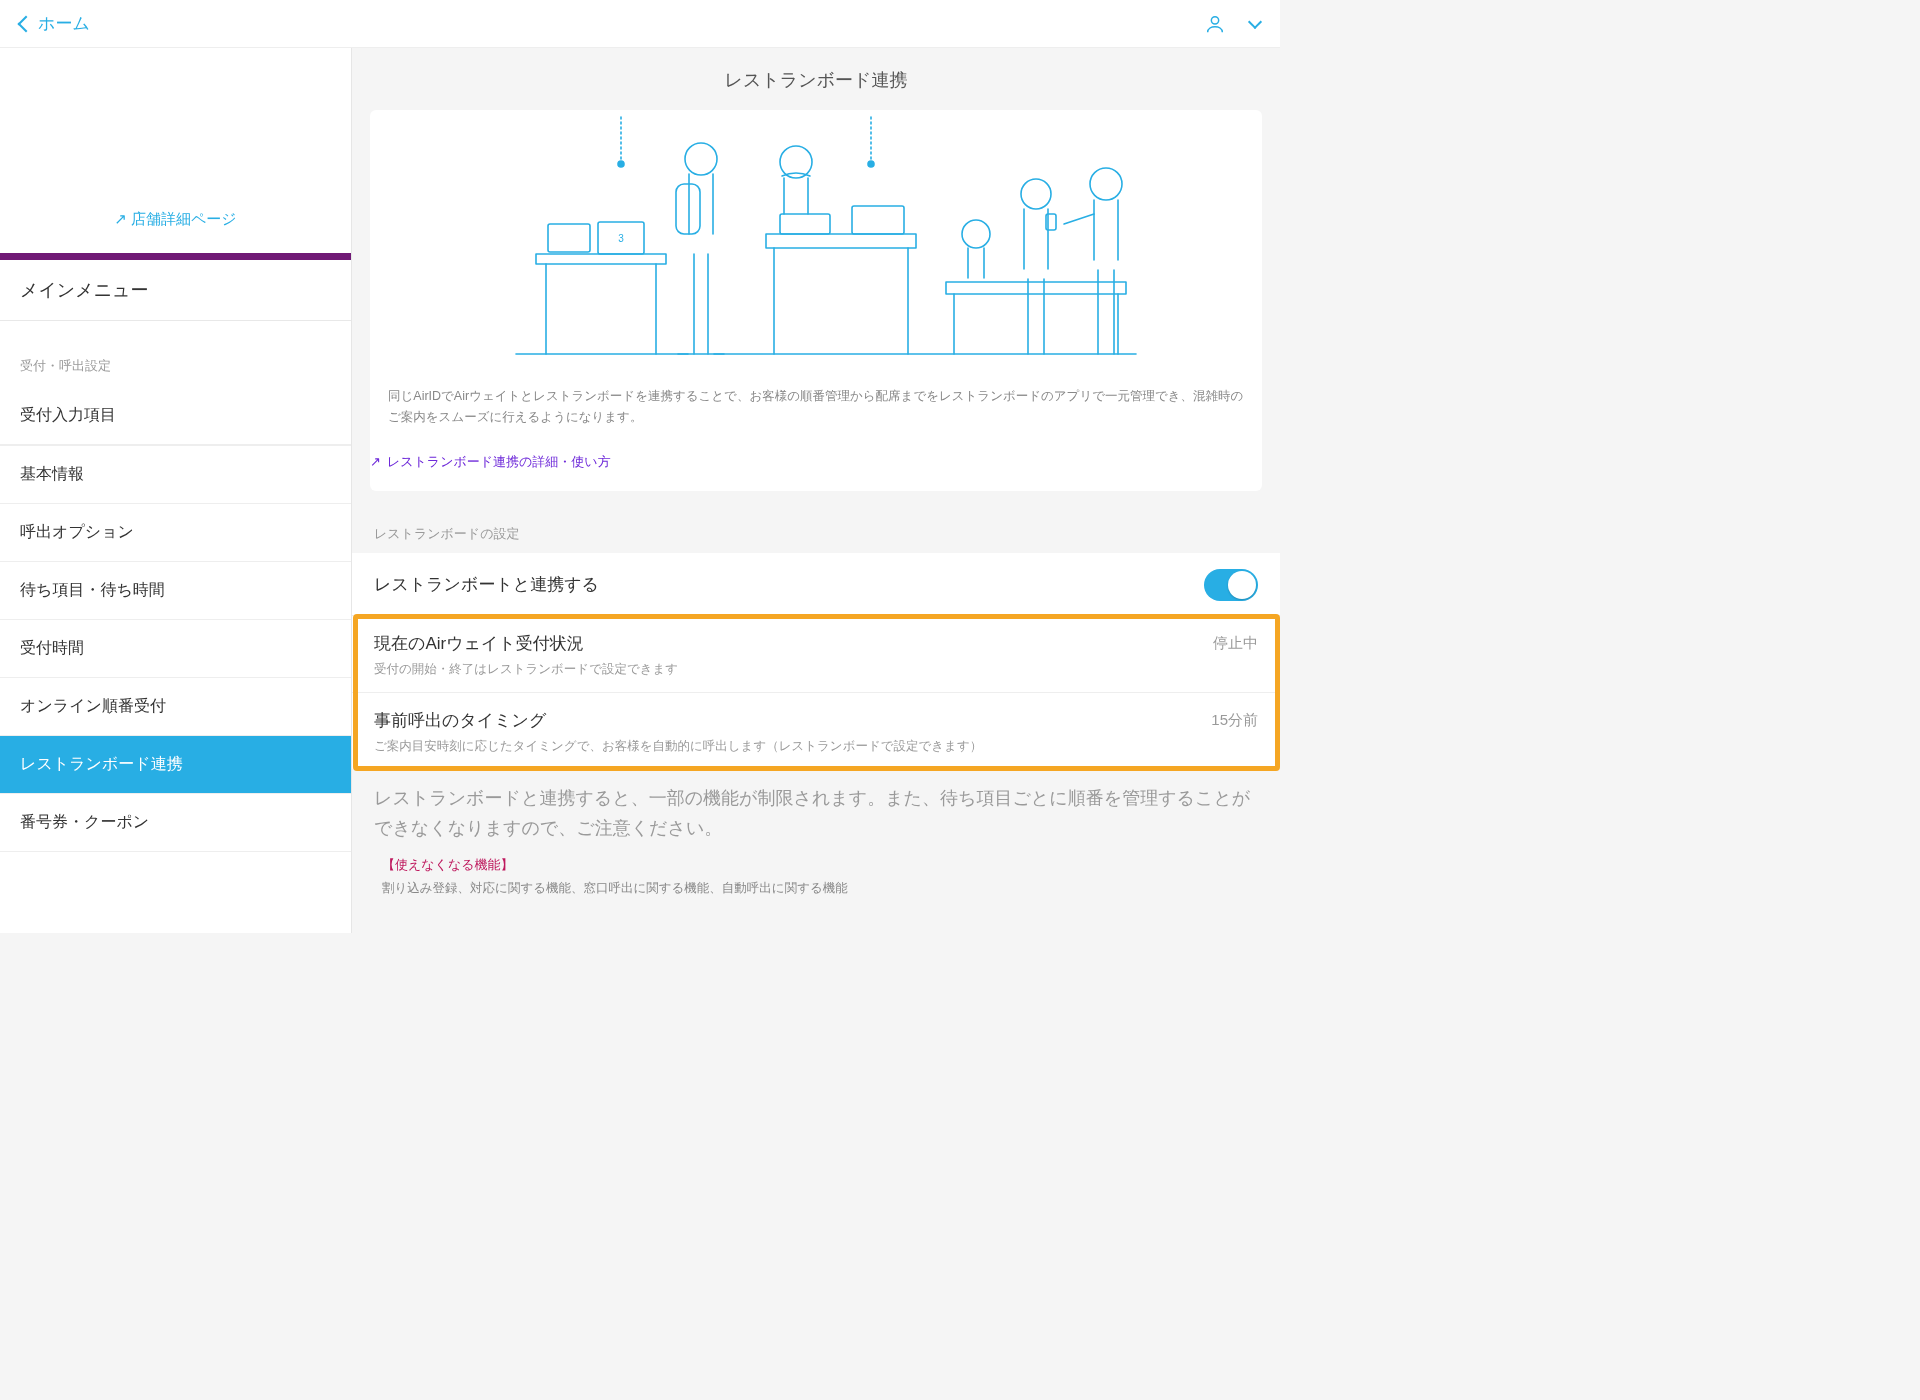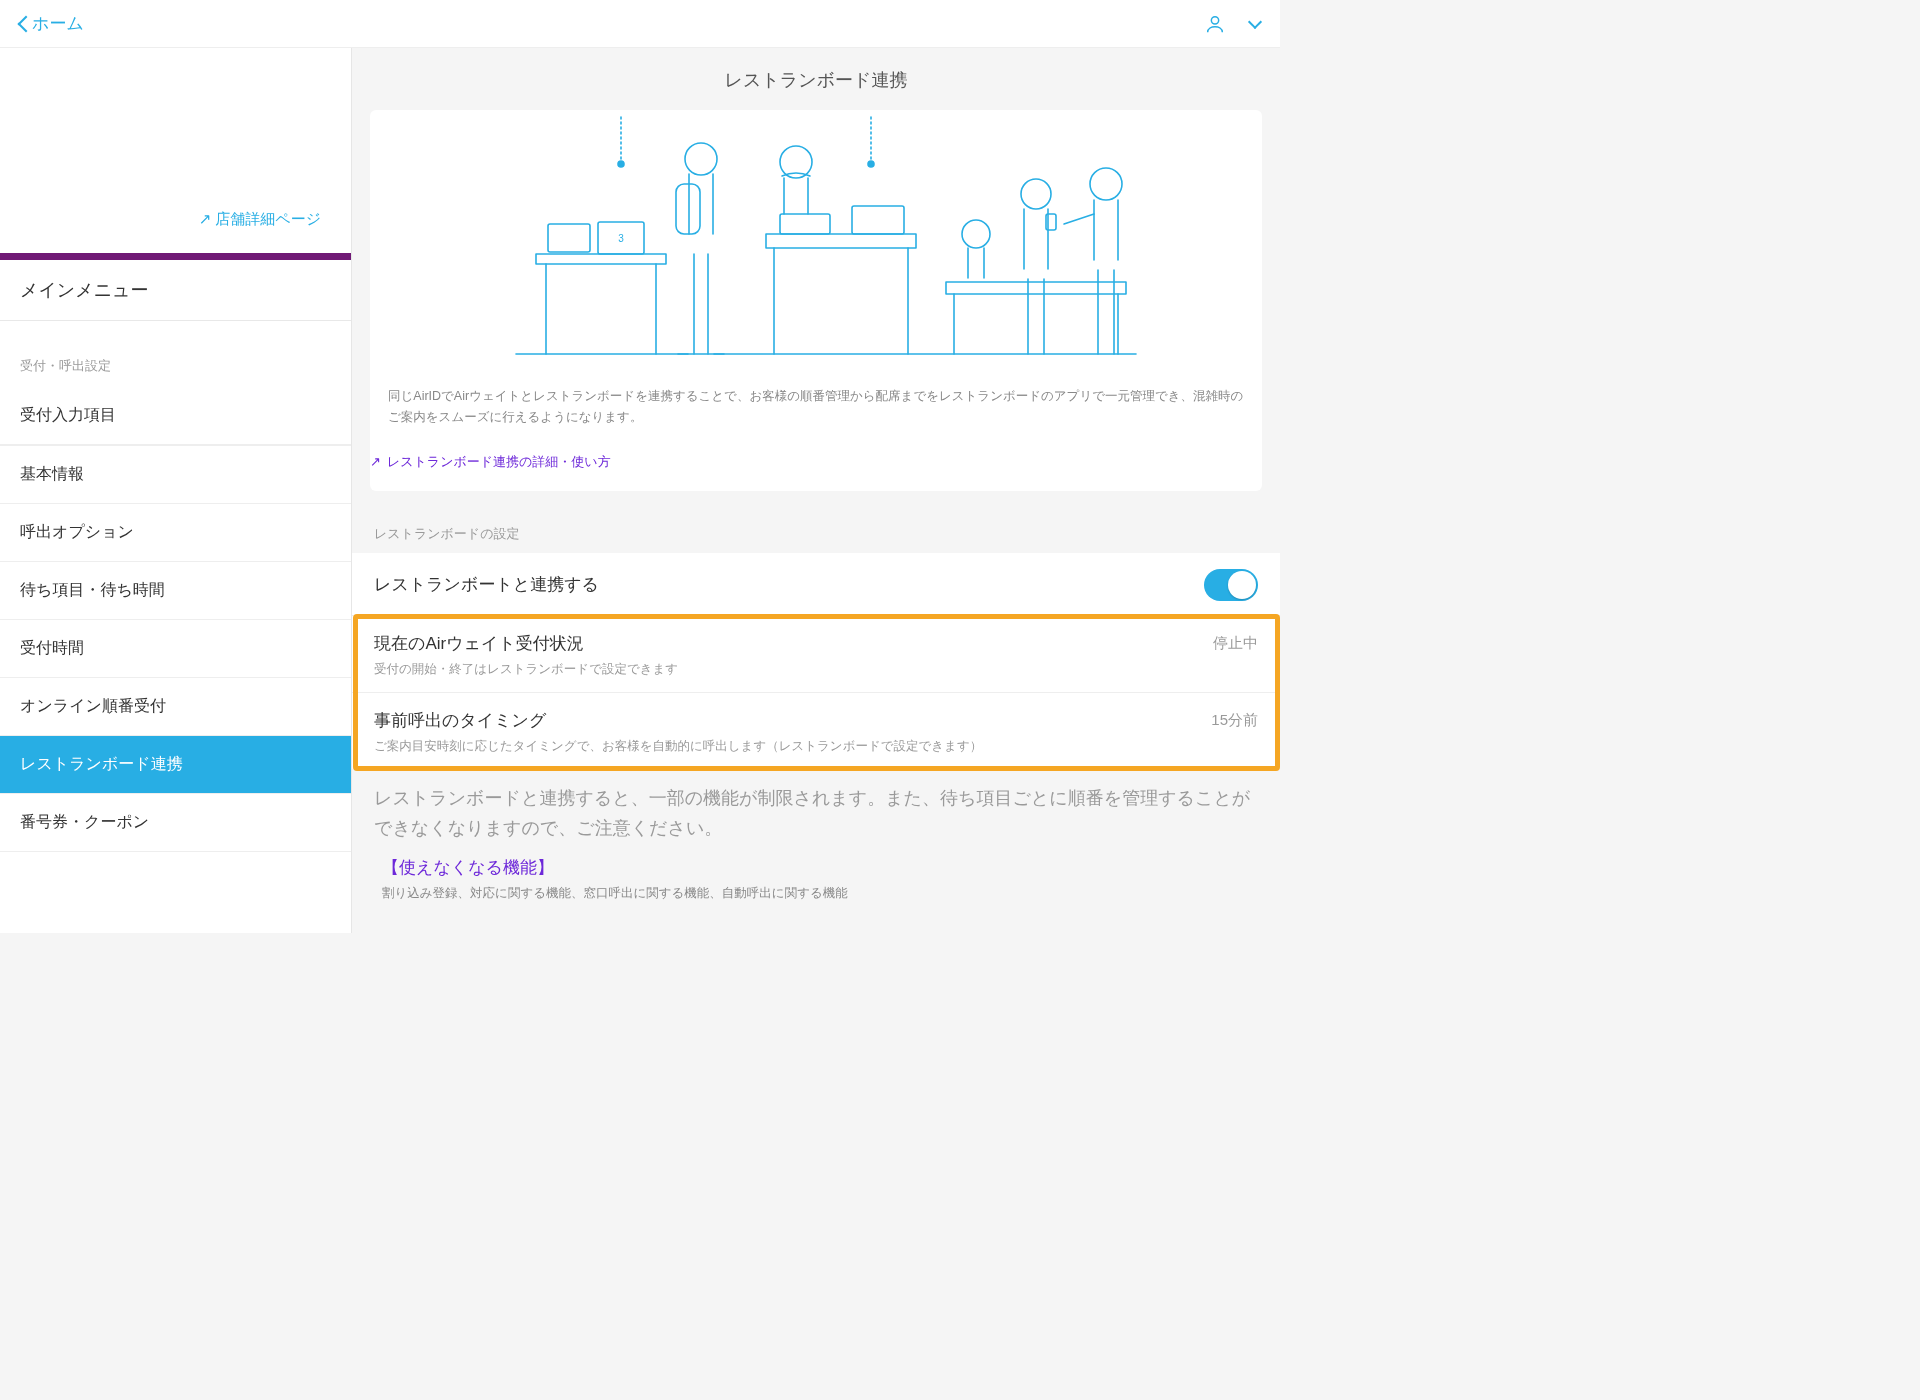--- a/index.html
+++ b/index.html
@@ -1,26 +1,26 @@
 <!DOCTYPE html>
 <html><head>
 <meta charset="utf-8">
 <style>
   * { box-sizing: border-box; margin: 0; padding: 0; }
   body { font-family: -apple-system, "Hiragino Sans", "Hiragino Kaku Gothic ProN", Meiryo, sans-serif; background: #f5f5f5; width: 1280px; height: 933px; overflow: hidden; }
   .top-bar { height: 48px; background: #fff; display: flex; align-items: center; justify-content: space-between; padding: 0 20px; border-bottom: 1px solid #eee; }
-  .top-bar .left { display: flex; align-items: center; color: #28aee4; font-size: 17px; cursor: pointer; }
+  .top-bar .left { display: flex; align-items: center; gap: 6px; color: #28aee4; font-size: 17px; cursor: pointer; }
   .top-bar .right { display: flex; align-items: center; gap: 24px; color: #28aee4; }
   .chevron-left { width: 12px; height: 12px; border-left: 2.5px solid #28aee4; border-bottom: 2.5px solid #28aee4; transform: rotate(45deg); }
   .chevron-down { width: 10px; height: 10px; border-right: 2px solid #28aee4; border-bottom: 2px solid #28aee4; transform: rotate(45deg); margin-top: -4px; }
   .person-icon { width: 22px; height: 22px; }
   .layout { display: flex; height: calc(100% - 48px); }
   .sidebar { width: 352px; background: #fff; border-right: 1px solid #e6e6e6; overflow-y: auto; }
   .side-spacer { height: 162px; }
-  .shop-link { text-align: right; padding: 0 30px 24px; color: #28aee4; font-size: 15px; cursor: pointer; }
+  .shop-link { text-align: center; padding: 0 30px 24px; color: #28aee4; font-size: 15px; cursor: pointer; }
   .shop-link .ext { margin-right: 4px; }
   .main-menu { padding: 18px 20px; font-size: 18px; color: #333; border-top: 7px solid #701a75; border-bottom: 1px solid #e8e8e8; cursor: pointer; }
   .section-label { padding: 36px 20px 12px; font-size: 13px; color: #9a9a9a; }
   .side-item { padding: 18px 20px; font-size: 16px; color: #333; border-bottom: 1px solid #eee; cursor: pointer; }
   .side-item.first { border-top: 1px solid #eee; }
   .side-item.active { background: #28aee4; color: #fff; }
   .main { flex: 1; overflow-y: auto; background: #f5f5f5; }
   .main-title { text-align: center; font-size: 18px; color: #555; padding: 20px 0 18px; background: #f5f5f5; }
   .card { background: #fff; margin: 0 18px 10px 18px; border-radius: 6px; overflow: hidden; }
   .illustration { display: flex; justify-content: center; padding-top: 4px; }
@@ -33,21 +33,21 @@
   .setting-row .row-top { display: flex; justify-content: space-between; align-items: center; }
   .setting-row .title { font-size: 17px; color: #333; }
   .setting-row .value { font-size: 15px; color: #9a9a9a; }
   .setting-row .desc { font-size: 12.5px; color: #9a9a9a; margin-top: 6px; }
   .setting-row.row0 { padding-bottom: 14px; }
   .toggle { width: 54px; height: 32px; background: #28aee4; border-radius: 16px; position: relative; cursor: pointer; }
   .toggle::after { content: ""; position: absolute; top: 2px; right: 2px; width: 28px; height: 28px; background: #fff; border-radius: 50%; box-shadow: 0 1px 2px rgba(0,0,0,.2); }
   .highlight-box { position: relative; margin: 0 0 0 0; }
   .highlight-border { position: absolute; left: 1px; right: 0; top: -2px; bottom: -2px; border: 5px solid #f5a623; border-radius: 4px; pointer-events: none; z-index: 5; }
   .note { padding: 14px 22px 4px; font-size: 18px; color: #9a9a9a; line-height: 1.7; }
-  .note2 { padding: 8px 30px 2px; font-size: 17px; color: #6d28d9; }
+  .note2 { padding: 8px 30px 2px; font-size: 13px; color: #be185d; }
   .note3 { padding: 4px 30px 20px; font-size: 12.5px; color: #888; }
 </style>
 </head>
 <body>
 
 <div class="top-bar">
   <div class="left">
     <span class="chevron-left"></span>
     <span>ホーム</span>
   </div>

